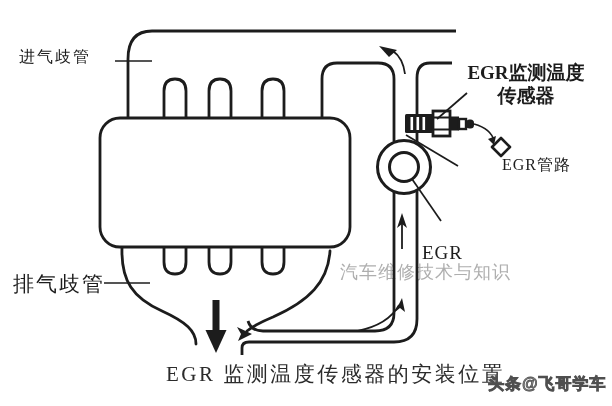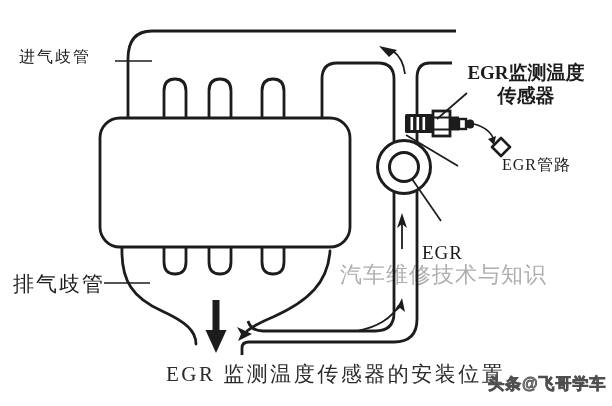--- a/index.html
+++ b/index.html
@@ -11,21 +11,21 @@
   }
   #stage svg{position:absolute;left:0;top:0;color:var(--line,#1c1c1c);}
   .lbl{position:absolute;white-space:nowrap;color:var(--line,#1c1c1c);}
   .lbl-intake{left:19px;top:47px;font-size:16px;letter-spacing:2px;}
   .lbl-exhaust{left:13px;top:270px;font-size:21px;letter-spacing:2px;}
   .lbl-sensor{left:455px;top:61px;width:142px;text-align:center;font-size:19px;font-weight:600;line-height:23px;}
   .lbl-egrpipe{left:459px;top:155px;font-size:16px;font-weight:400;letter-spacing:1px;margin-left:43px;}
   .lbl-egr{left:422px;top:242px;font-size:19px;letter-spacing:1px;}
   .caption{left:166px;top:360px;font-size:21px;letter-spacing:2.5px;color:var(--caption,#2b2b2b);}
   .wm-center{
-    left:293px;top:260px;font-size:22px;letter-spacing:1px;
+    left:293px;top:260px;font-size:18px;letter-spacing:1px;
     color:var(--watermark,#a8a8a8);opacity:.92;z-index:0;margin-left:47px;
   }
   .wm-corner{
     left:488px;top:374px;font-size:16px;font-weight:bold;letter-spacing:1px;
     color:#999;-webkit-text-stroke:0.8px #4f4f4f;z-index:3;
     font-family:"Liberation Sans","DejaVu Sans",sans-serif;
   }
   .layer{position:absolute;left:0;top:0;z-index:1;}
   .toplayer{z-index:2;}
 </style>

